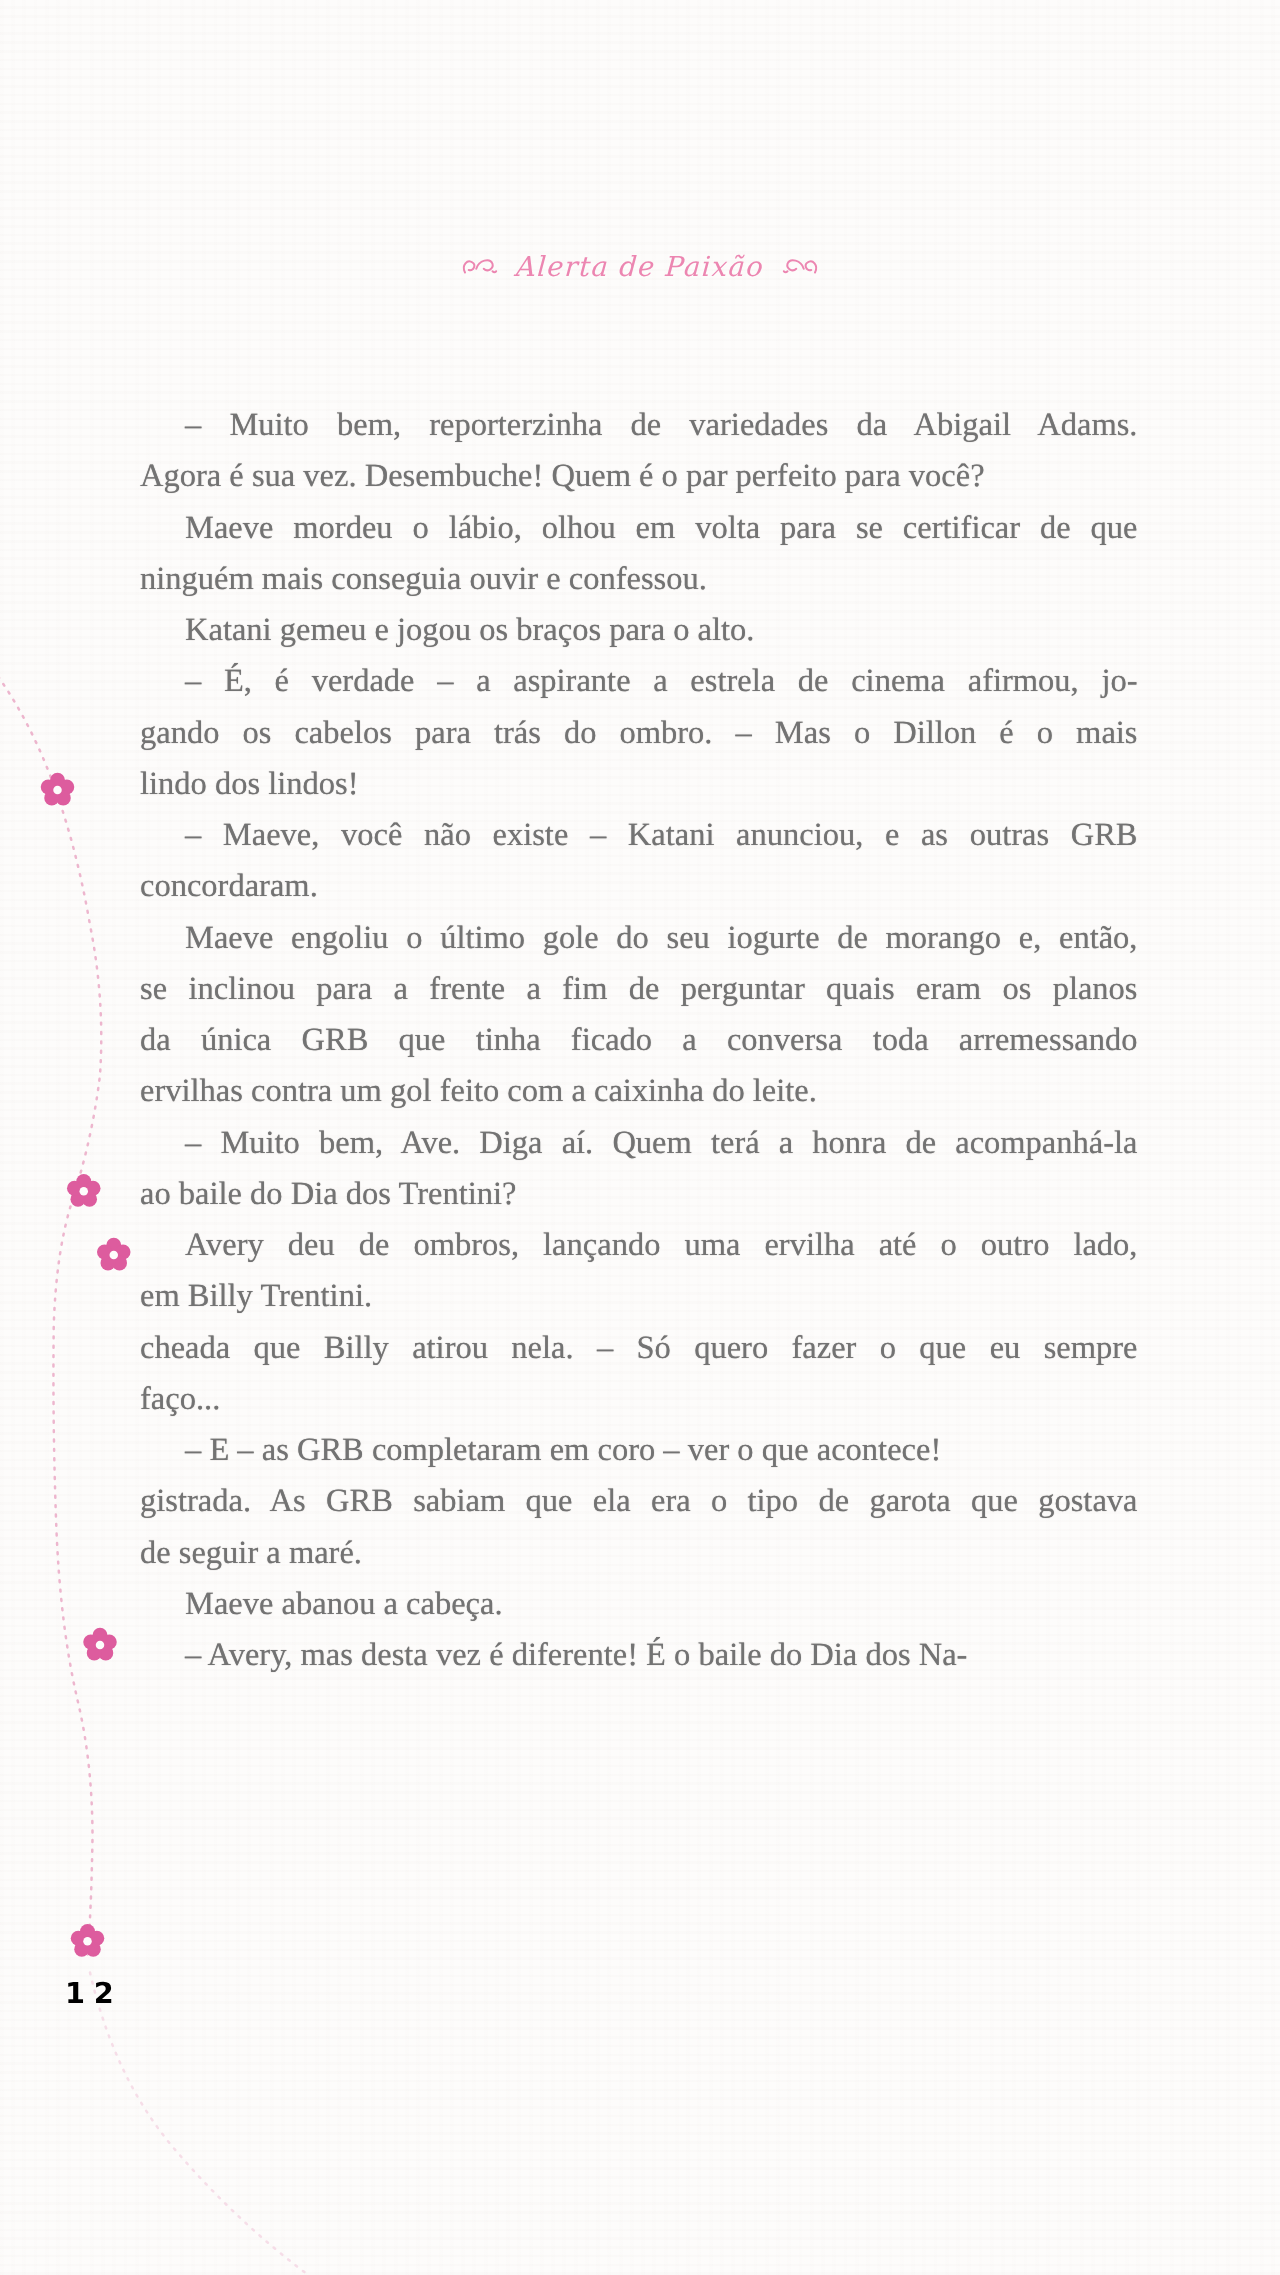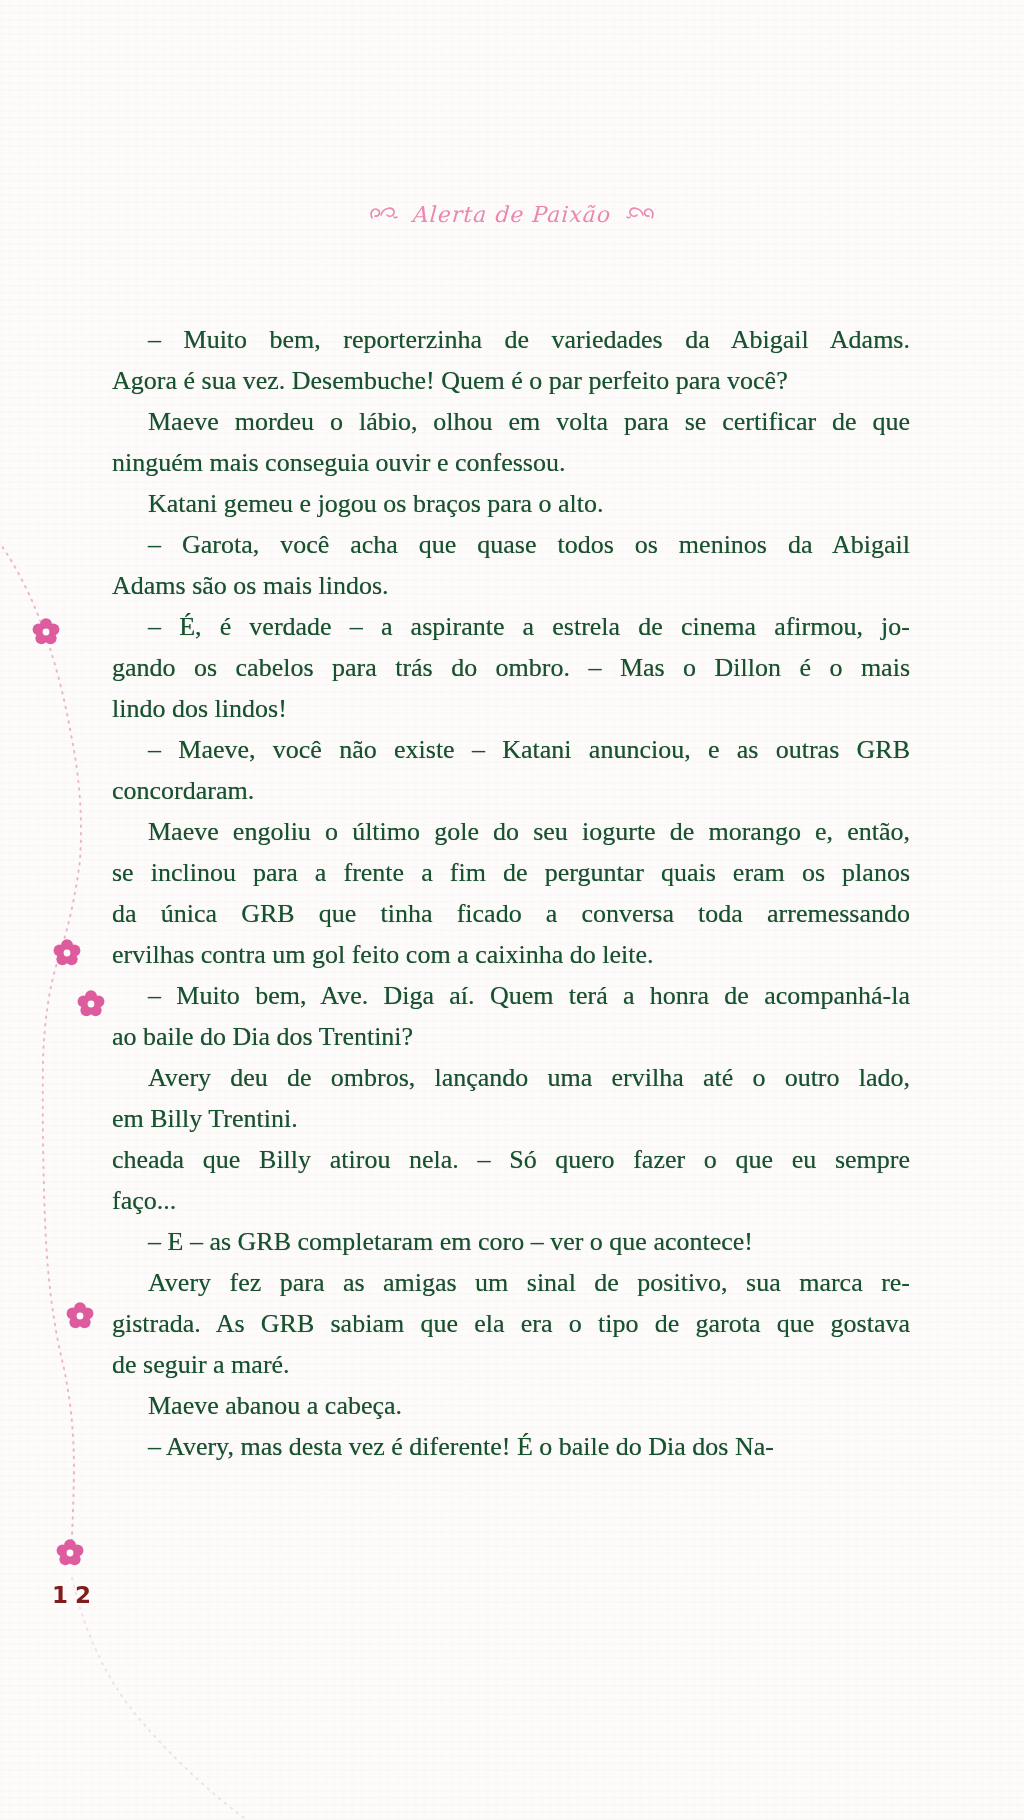--- a/index.html
+++ b/index.html
@@ -33,41 +33,41 @@
     color:#ec86b1;
     transform:skewX(-4deg);
   }
   .flourish{display:inline-block;line-height:0;}
 
   
   .text-block{
     position:absolute;left:112px;top:319px;width:798px;
     font-size:26px;
     line-height:41px;
-    color:#14532d;
+    color:#737373;
     text-shadow:0 0 .7px rgba(47,44,41,.55);
   }
   .para{margin:0;}
   .line{text-align:justify;}
   .line.jl{text-align-last:justify;}
   .line.first{text-indent:36px;}
 
   
   .deco-svg{position:absolute;left:0;top:0;pointer-events:none;}
   .flower{position:absolute;width:32px;height:32px;line-height:0;}
   .flower svg{display:block;}
 
   
   .page-number{
     position:absolute;left:52px;top:1582px;
     font-family:"DejaVu Sans", sans-serif;
     font-weight:bold;
     font-size:23px;
     letter-spacing:7px;
-    color:#7f1d1d;
+    color:#000000;
   }
 </style>
 </head>
 <body>
 
 <div class="page">
 
   <svg class="deco-svg" width="1024" height="1820" viewBox="0 0 1024 1820">
     <path d="M -6 535 Q 20 570 38 615 Q 60 670 72 740 Q 84 800 80 860 Q 74 910 58 960
              Q 45 1000 43 1060 Q 42 1140 45 1220 Q 48 1300 62 1360 Q 74 1410 74 1470
@@ -95,24 +95,20 @@
         <div class="line">Agora é sua vez. Desembuche! Quem é o par perfeito para você?</div>
       </div>
       <div class="para">
         <div class="line first jl">Maeve mordeu o lábio, olhou em volta para se certificar de que</div>
         <div class="line">ninguém mais conseguia ouvir e confessou.</div>
       </div>
       <div class="para">
         <div class="line first">Katani gemeu e jogou os braços para o alto.</div>
       </div>
       <div class="para">
-        <div class="line first jl">– Garota, você acha que quase todos os meninos da Abigail</div>
-        <div class="line">Adams são os mais lindos.</div>
-      </div>
-      <div class="para">
         <div class="line first jl">– É, é verdade – a aspirante a estrela de cinema afirmou, jo-</div>
         <div class="line jl">gando os cabelos para trás do ombro. – Mas o Dillon é o mais</div>
         <div class="line">lindo dos lindos!</div>
       </div>
       <div class="para">
         <div class="line first jl">– Maeve, você não existe – Katani anunciou, e as outras GRB</div>
         <div class="line">concordaram.</div>
       </div>
       <div class="para">
         <div class="line first jl">Maeve engoliu o último gole do seu iogurte de morango e, então,</div>
@@ -129,21 +125,20 @@
         <div class="line">em Billy Trentini.</div>
       </div>
       <div class="para">
         <div class="line jl">cheada que Billy atirou nela. – Só quero fazer o que eu sempre</div>
         <div class="line">faço...</div>
       </div>
       <div class="para">
         <div class="line first">– E – as GRB completaram em coro – ver o que acontece!</div>
       </div>
       <div class="para">
-        <div class="line first jl">Avery fez para as amigas um sinal de positivo, sua marca re-</div>
         <div class="line jl">gistrada. As GRB sabiam que ela era o tipo de garota que gostava</div>
         <div class="line">de seguir a maré.</div>
       </div>
       <div class="para">
         <div class="line first">Maeve abanou a cabeça.</div>
       </div>
       <div class="para">
         <div class="line first">– Avery, mas desta vez é diferente! É o baile do Dia dos Na-</div>
       </div>
     </div>

